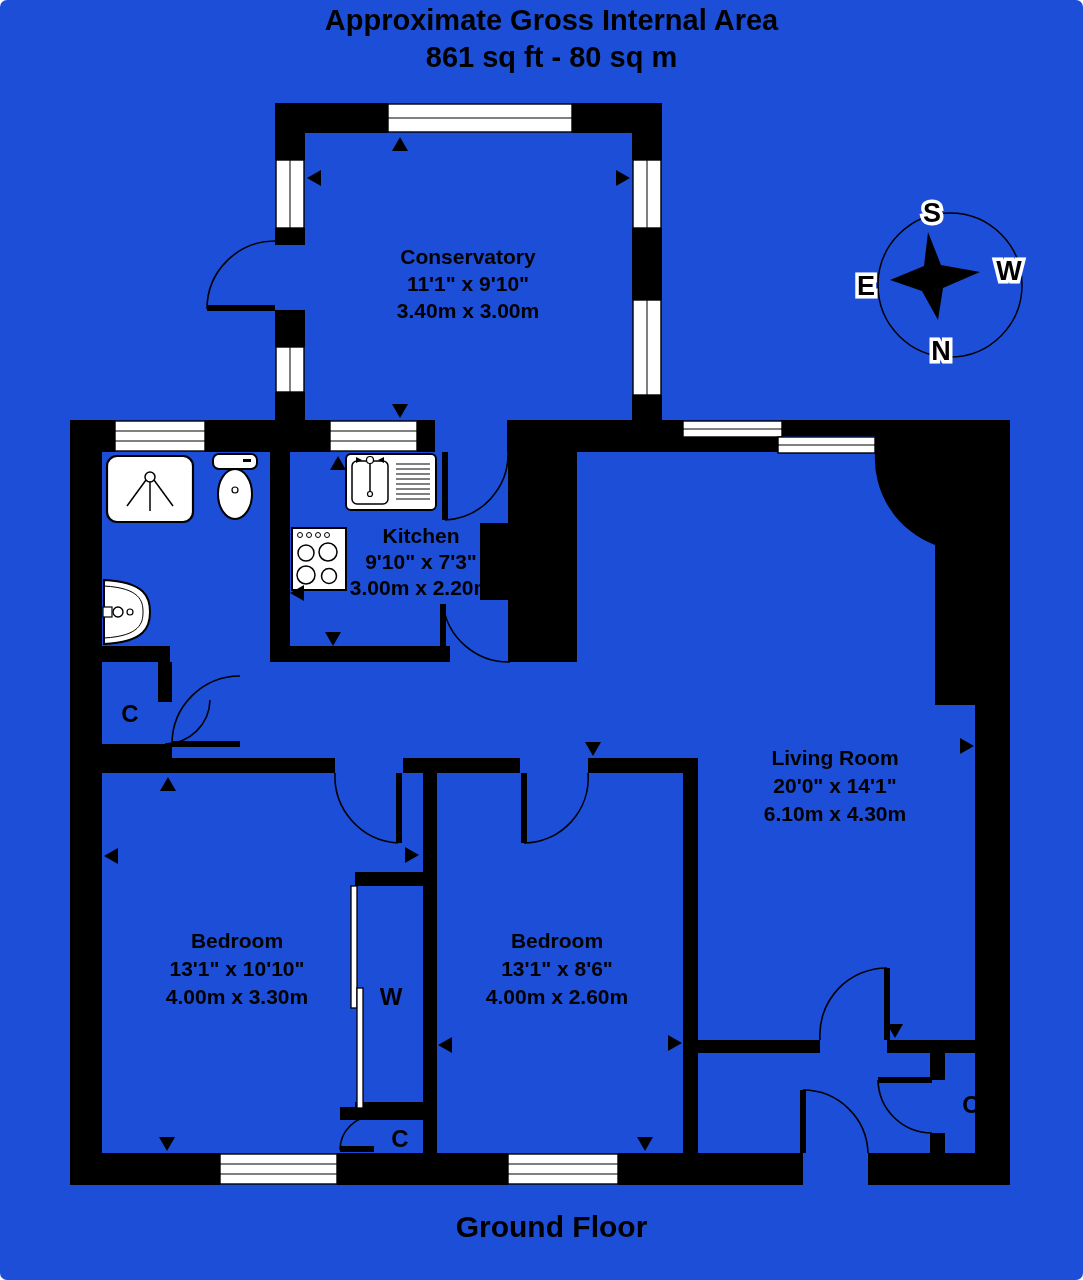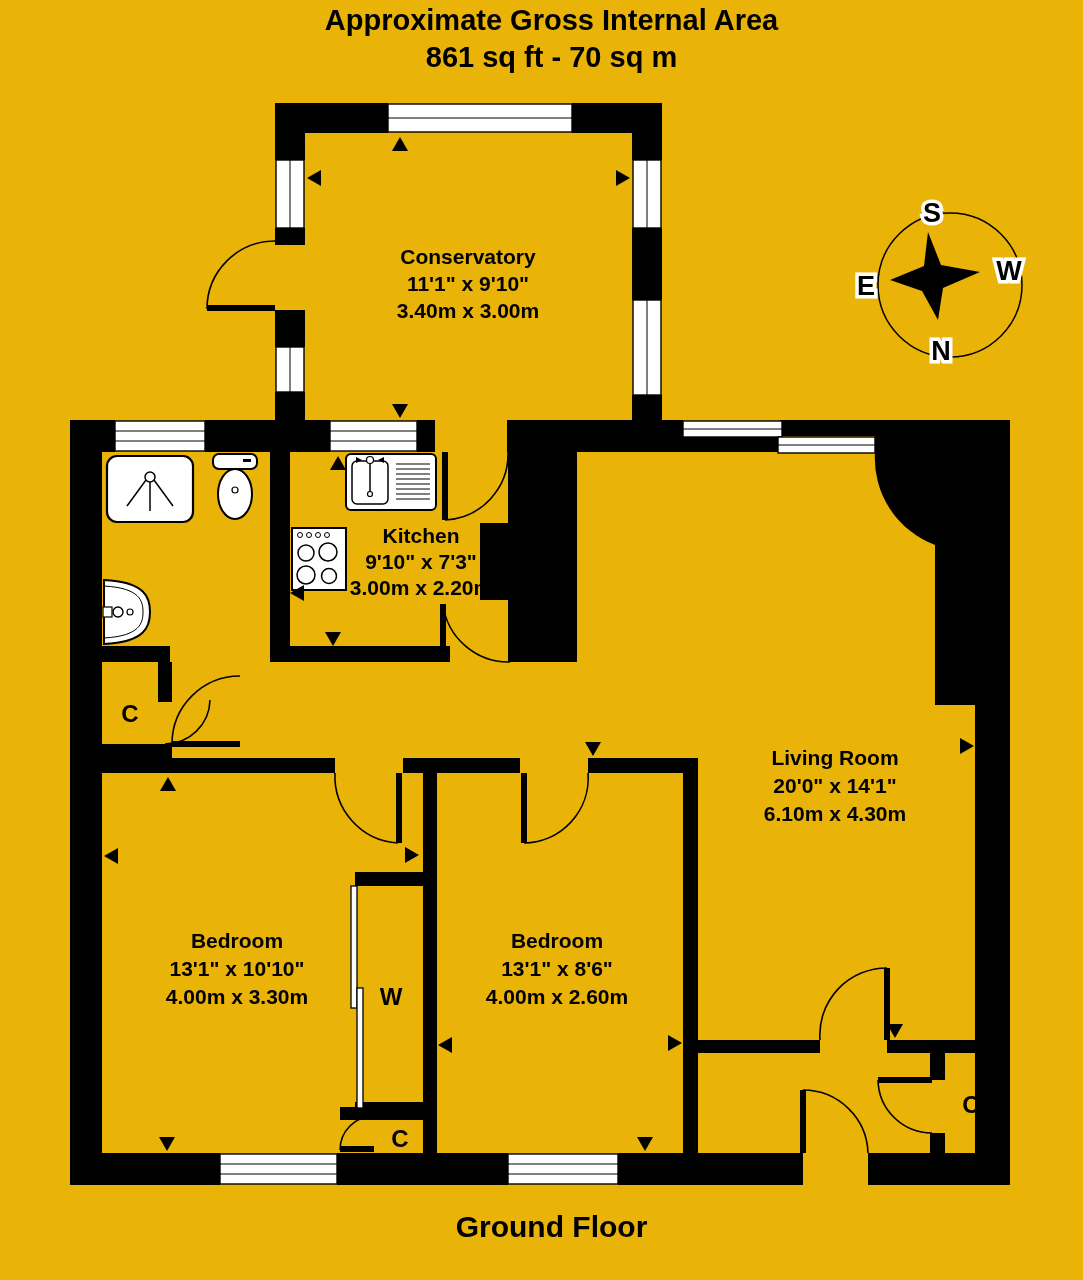--- a/index.html
+++ b/index.html
@@ -1,21 +1,22 @@
 <!DOCTYPE html>
 <html><head>
 <meta charset="utf-8">
 <style>
   html,body{margin:0;padding:0;background:#ffffff;}
   .page{
     position:relative;
     width:1083px;height:1280px;
-    background:#eab308;
+    background:#1d4ed8;
     font-family:"Liberation Sans", sans-serif;
     overflow:hidden;
+    border-radius:7px;
   }
   .title-block{
     position:absolute;top:2px;left:20px;right:0;
     text-align:center;color:#000;
     font-weight:bold;font-size:29px;line-height:37px;
   }
   .footer-block{
     position:absolute;top:1210px;left:20px;right:0;
     text-align:center;color:#000;
     font-weight:bold;font-size:30px;
@@ -36,21 +37,21 @@
   .fix{fill:#ffffff;stroke:#000000;}
   .arrow{fill:#000000;}
 </style>
 </head>
 <body>
 
 <div class="page">
 
   <div class="title-block">
     <div>Approximate Gross Internal Area</div>
-    <div>861 sq ft - 70 sq m</div>
+    <div>861 sq ft - 80 sq m</div>
   </div>
 
   <svg width="1083" height="1280" viewBox="0 0 1083 1280">
 
     <g>
 
       <rect class="wall" x="70" y="420" width="32" height="765"></rect>
 
       <rect class="wall" x="70" y="420" width="45" height="32"></rect>
       <rect class="wall" x="205" y="420" width="125" height="32"></rect>

